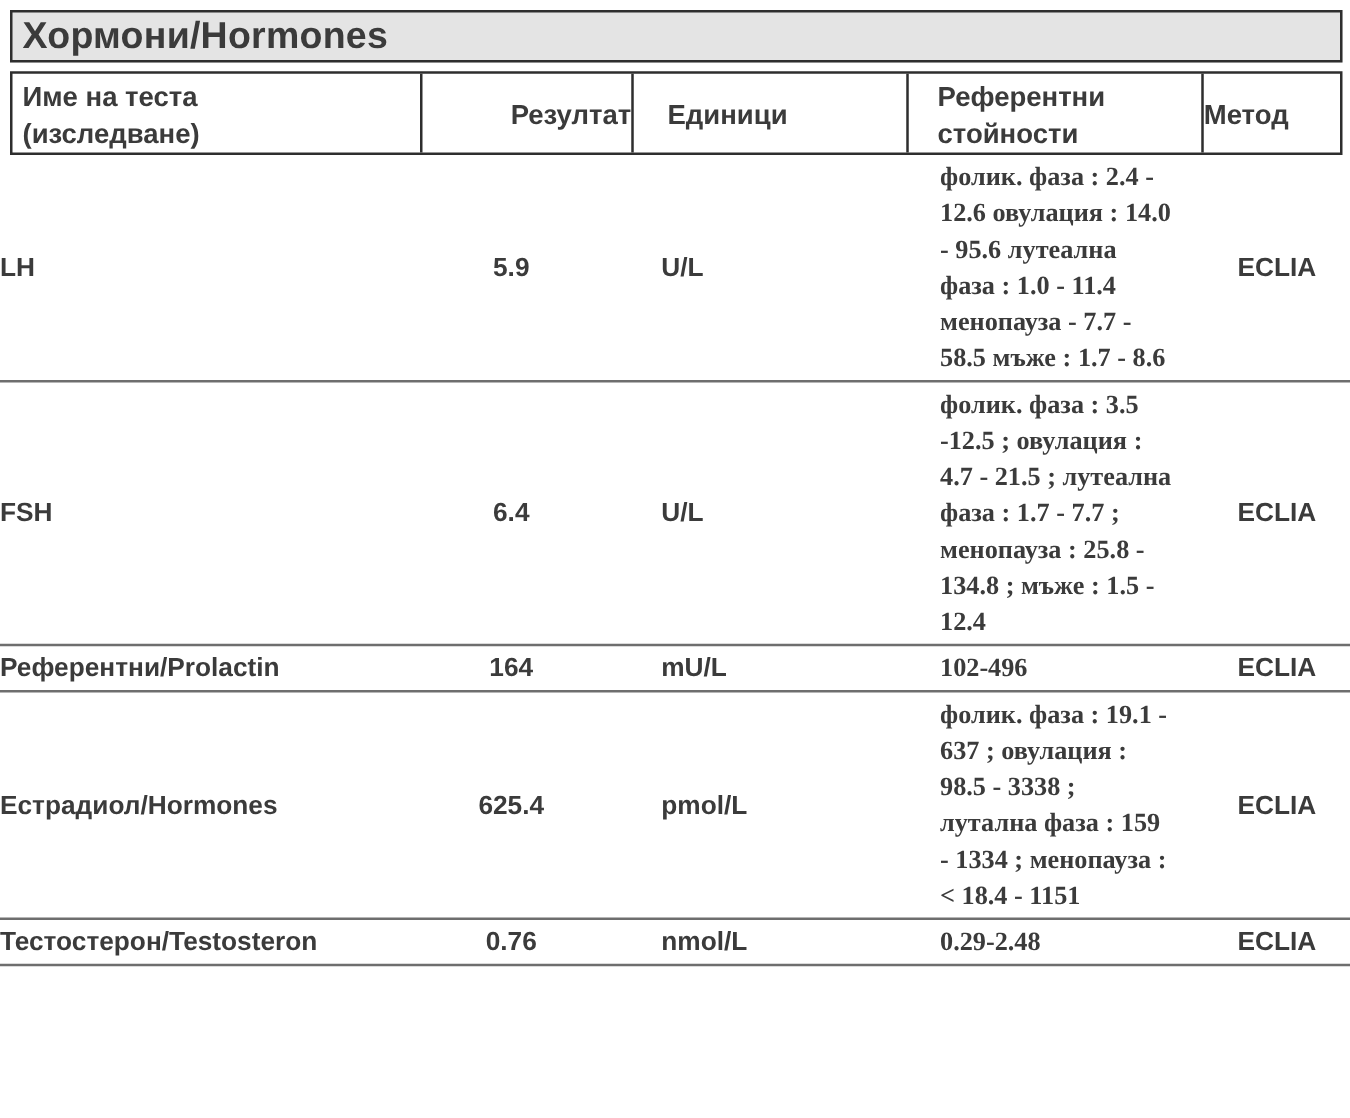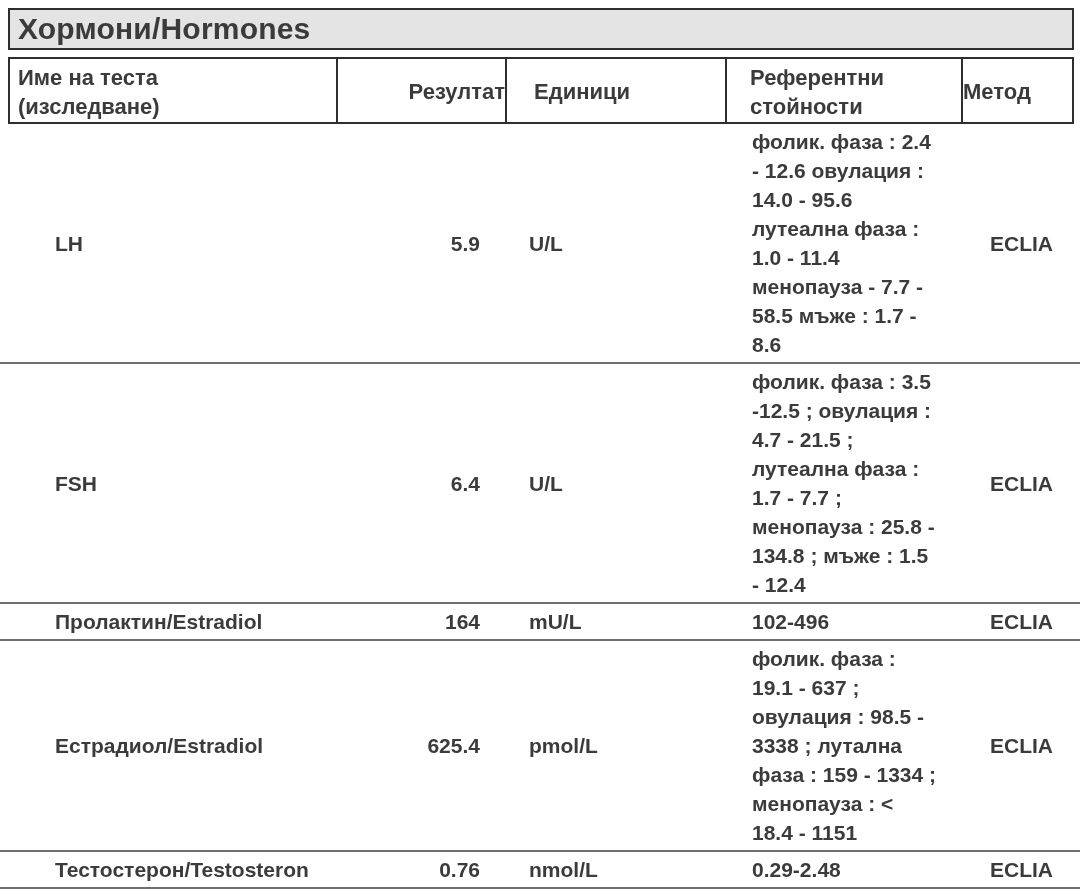--- a/index.html
+++ b/index.html
@@ -56,24 +56,24 @@
   .table-body { width: 1080px; }
   .data-row {
     display: grid;
     grid-template-columns: 338px 169px 220px 236px 1fr;
     align-items: center;
     border-bottom: 2px solid #6e6e6e;
     font-size: 21px;
     line-height: 29px;
   }
   .cell { padding-top: 3px; padding-bottom: 3px; }
-  .c-name   { padding-left: 55px; }
-  .c-result { text-align: right; padding-right: 27px; }
+  .c-name   { }
+  .c-result { text-align: center; padding-right: 27px; }
   .c-units  { padding-left: 22px; }
-  .c-ref    { padding-left: 25px; padding-right: 26px; }
+  .c-ref    { padding-left: 25px; padding-right: 26px; font-family: Liberation Serif, serif; }
   .c-method { text-align: center; }
 </style>
 </head>
 <body>
 
 <div class="page">
 
   <div class="section-band">
     <span>Хормони/Hormones</span>
   </div>
@@ -107,29 +107,29 @@
 
   <div class="data-row">
     <div class="cell c-name">FSH</div>
     <div class="cell c-result">6.4</div>
     <div class="cell c-units">U/L</div>
     <div class="cell c-ref">фолик. фаза : 3.5 -12.5 ; овулация : 4.7 - 21.5 ; лутеална фаза : 1.7 - 7.7 ; менопауза : 25.8 - 134.8 ; мъже : 1.5 - 12.4</div>
     <div class="cell c-method">ECLIA</div>
   </div>
 
   <div class="data-row">
-    <div class="cell c-name">Пролактин/Estradiol</div>
+    <div class="cell c-name">Референтни/Prolactin</div>
     <div class="cell c-result">164</div>
     <div class="cell c-units">mU/L</div>
     <div class="cell c-ref">102-496</div>
     <div class="cell c-method">ECLIA</div>
   </div>
 
   <div class="data-row">
-    <div class="cell c-name">Естрадиол/Estradiol</div>
+    <div class="cell c-name">Естрадиол/Hormones</div>
     <div class="cell c-result">625.4</div>
     <div class="cell c-units">pmol/L</div>
     <div class="cell c-ref">фолик. фаза : 19.1 - 637 ; овулация : 98.5 - 3338 ; лутална фаза : 159 - 1334 ; менопауза : &lt; 18.4 - 1151</div>
     <div class="cell c-method">ECLIA</div>
   </div>
 
   <div class="data-row">
     <div class="cell c-name">Тестостерон/Testosteron</div>
     <div class="cell c-result">0.76</div>
     <div class="cell c-units">nmol/L</div>

